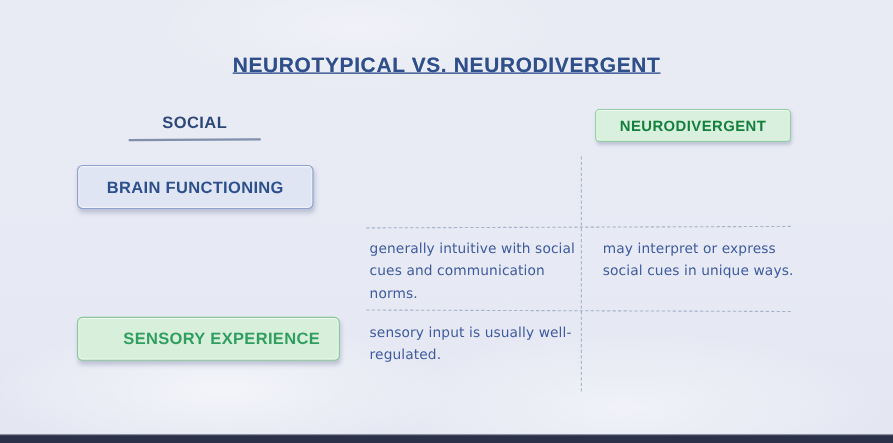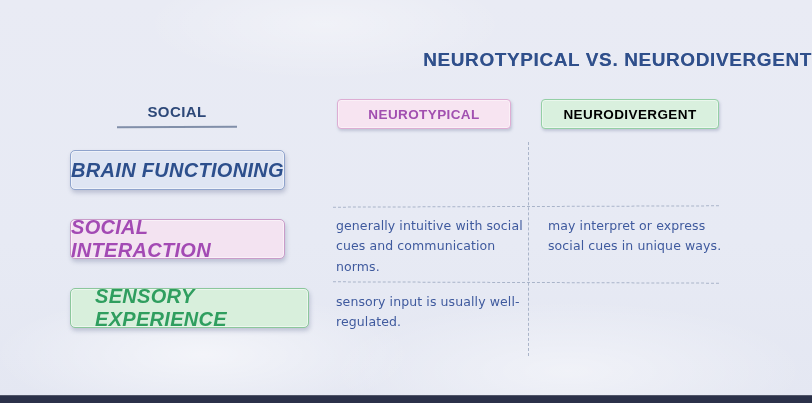--- a/index.html
+++ b/index.html
@@ -12,24 +12,25 @@
     width:812px;height:403px;
     overflow:hidden;
     background:
       radial-gradient(ellipse 300px 90px at 25% 88%, rgba(255,255,255,.55), rgba(255,255,255,0) 70%),
       radial-gradient(ellipse 340px 100px at 70% 92%, rgba(255,255,255,.45), rgba(255,255,255,0) 70%),
       radial-gradient(ellipse 260px 80px at 40% 6%, rgba(255,255,255,.35), rgba(255,255,255,0) 70%),
       linear-gradient(180deg,#e9ebf4 0%,#e7eaf4 60%,#e4e7f2 100%);
   }
   .title{
     position:absolute;left:0;right:0;top:49px;
-    text-align:right;
+    text-align:center;
     font-size:19px;font-weight:800;letter-spacing:.6px;
     color:#2f4f8b;
     text-shadow:0 0 .5px rgba(47,79,139,.6);
+    text-decoration:underline;
   }
   .aspect-header{
     position:absolute;left:112px;top:103px;width:130px;
     text-align:center;
     font-size:15px;font-weight:800;letter-spacing:.4px;
     color:#2d4878;
   }
   .aspect-underline{
     position:absolute;left:117px;top:126px;width:120px;height:0;
     border-top:2px solid #5f7090;opacity:.75;
@@ -41,29 +42,28 @@
     border-radius:4px;
     font-size:13.5px;font-weight:800;letter-spacing:.4px;
     box-shadow:1px 2px 3px rgba(90,100,140,.28), inset 0 0 0 1px rgba(255,255,255,.45);
   }
   .pill.neurotypical{
     left:337px;top:99px;width:172px;
     background:#f7e4f1;border:1px solid #ddadd3;color:#a14fb0;
   }
   .pill.neurodivergent{
     left:541px;top:99px;width:176px;
-    background:#d9f0de;border:1px solid #94cfa5;color:#000000;
+    background:#d9f0de;border:1px solid #94cfa5;color:#15803d;
   }
   .aspect-box{
     position:absolute;left:70px;width:213px;height:38px;
     display:flex;align-items:center;justify-content:center;
     border-radius:5px;
-    font-size:20px;font-weight:800;letter-spacing:.3px;
+    font-size:15px;font-weight:800;letter-spacing:.3px;
     box-shadow:1px 3px 4px rgba(90,100,140,.30), inset 0 0 0 1px rgba(255,255,255,.5);
-    font-style:italic;
   }
   .aspect-box.row0{top:150px;background:#dfe5f3;border:1.5px solid #8fa3cc;color:#2d4f8c;}
   .aspect-box.row1{top:219px;background:#f3e3f1;border:1.5px solid #c99cc9;color:#a34ab4;}
   .aspect-box.row2{top:288px;background:#d8efdc;border:1.5px solid #8cc79c;color:#2f9e5f;padding-left:24px;}
   .cell{
     position:absolute;
     font-family:"DejaVu Sans", sans-serif;
     font-size:12.5px;line-height:1.62;
     color:#3f5a9e;
     white-space:pre-line;
@@ -93,25 +93,23 @@
 </head>
 <body>
 
 <div class="canvas">
 
   <div class="title">NEUROTYPICAL VS. NEURODIVERGENT</div>
 
   <div class="aspect-header">SOCIAL</div>
   <div class="aspect-underline"></div>
 
-  <div class="pill neurotypical">NEUROTYPICAL</div>
   <div class="pill neurodivergent">NEURODIVERGENT</div>
 
   <div class="aspect-box row0">BRAIN FUNCTIONING</div>
-  <div class="aspect-box row1">SOCIAL INTERACTION</div>
   <div class="aspect-box row2">SENSORY EXPERIENCE</div>
 
   <div class="divider-v"></div>
   <div class="divider-h h1"></div>
   <div class="divider-h h2"></div>
 
 
   <div class="cell c1 r1">generally intuitive with social
 cues and communication
 norms.</div>

